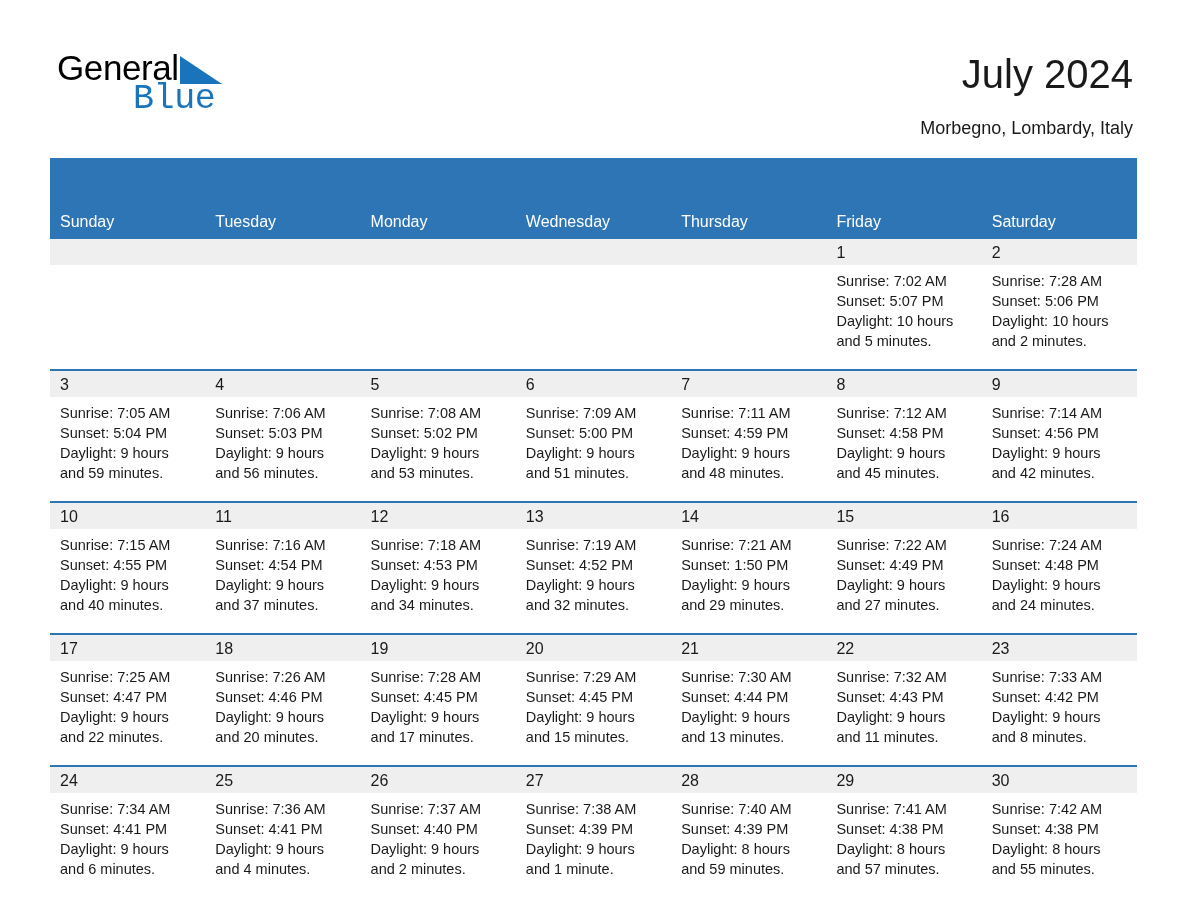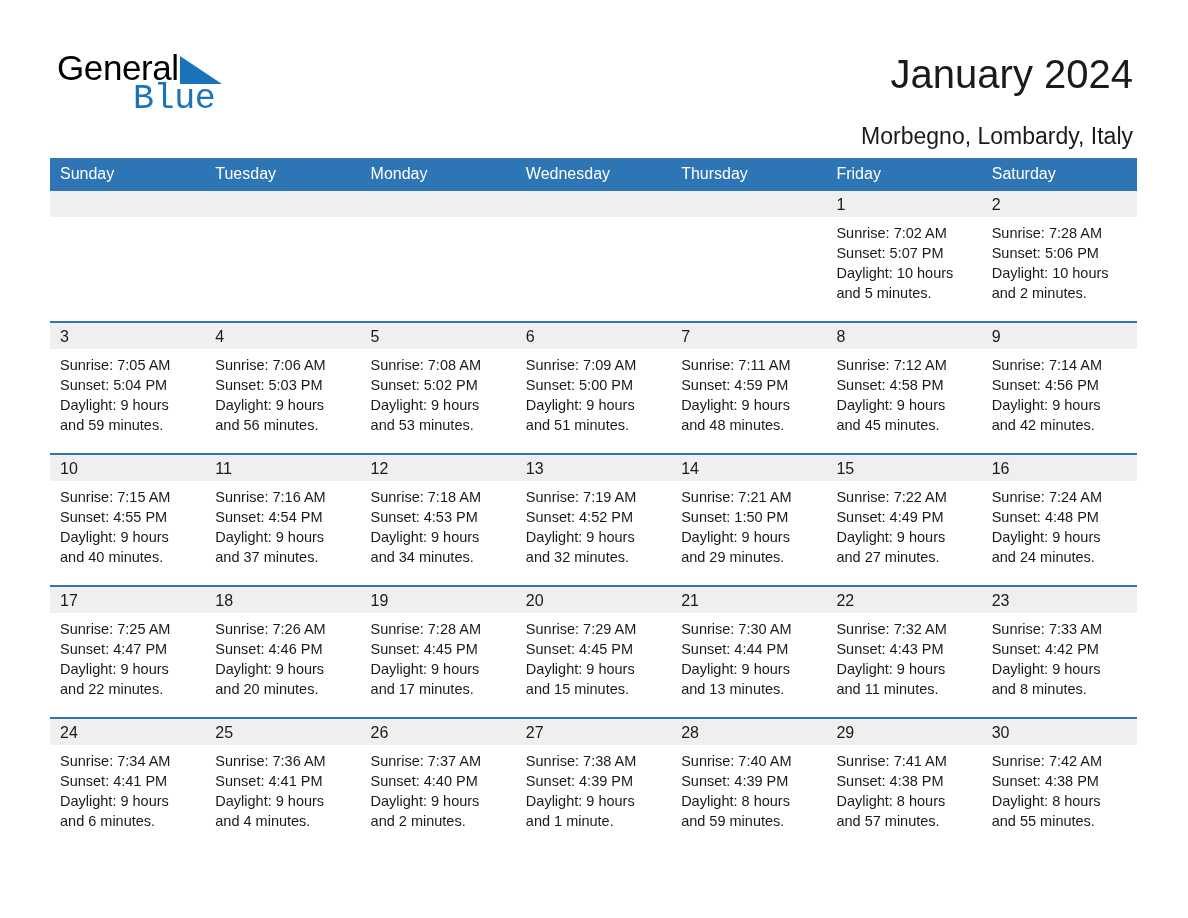--- a/index.html
+++ b/index.html
@@ -70,22 +70,22 @@
     text-align: right;
   }
   .cal-title {
     font-size: 40px;
     line-height: 48px;
     font-weight: 400;
     color: #1a1a1a;
     white-space: nowrap;
   }
   .cal-subtitle {
-    margin-top: 24px;
-    font-size: 23px;
+    margin-top: 16px;
+    font-size: 18px;
     line-height: 28px;
     font-weight: 400;
     color: #1a1a1a;
     white-space: nowrap;
   }
 
   
   .calendar {
     position: absolute;
     left: 50px;
@@ -98,20 +98,21 @@
   }
   .dow-row {
     background: #2e75b6;
   }
   .dow-cell {
     padding: 6px 0 7px 10px;
     font-size: 16px;
     line-height: 20px;
     color: #ffffff;
     font-weight: 400;
+    margin-top: 48px;
   }
   .week-body {
     border-top: 2px solid #2e75b6;
   }
   .week-body.first {
     border-top: none;
   }
   .day-cell {
     position: relative;
     min-height: 110px;
@@ -148,21 +149,21 @@
         <span class="logo-tri">
           <svg width="42" height="28" viewBox="0 0 42 28" aria-hidden="true">
             <polygon points="0,0 42,28 0,28" fill="#1a74bb"></polygon>
           </svg>
         </span>
       </div>
       <div class="logo-blue">Blue</div>
     </div>
 
     <div class="title-block">
-      <div class="cal-title">January 2024</div>
+      <div class="cal-title">July 2024</div>
       <div class="cal-subtitle">Morbegno, Lombardy, Italy</div>
     </div>
 
   </div>
 
   <div class="calendar">
 
     <div class="week-row dow-row">
       <div class="dow-cell">Sunday</div>
       <div class="dow-cell">Tuesday</div>

